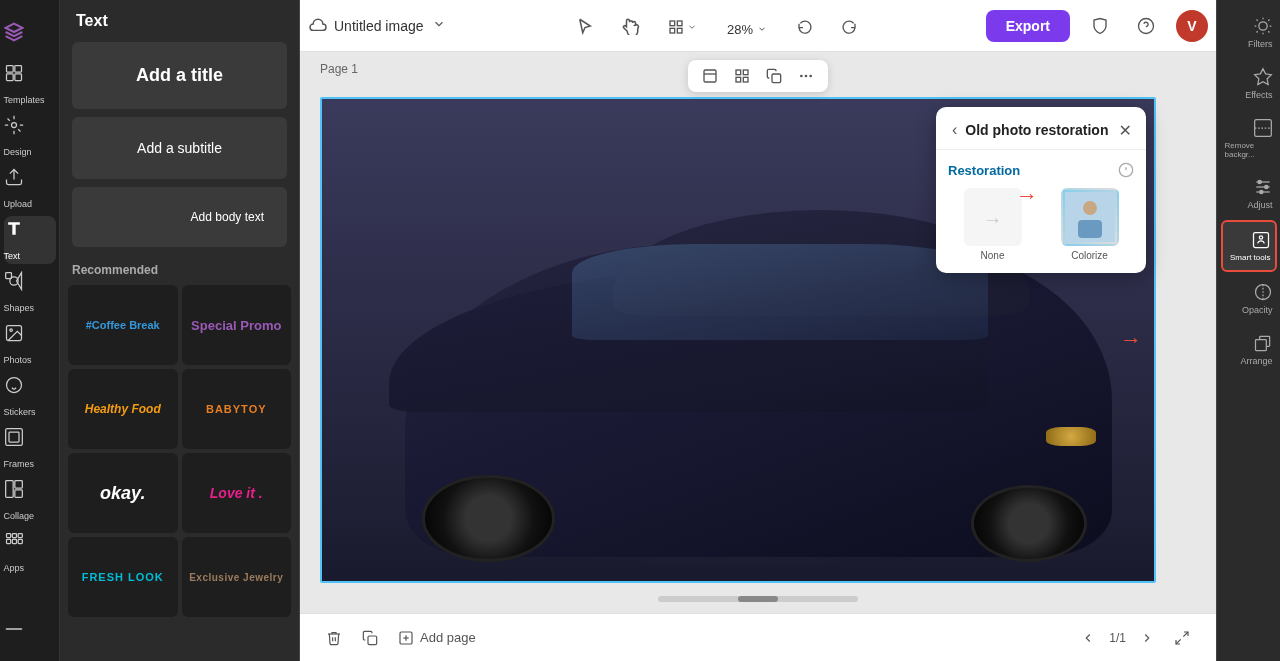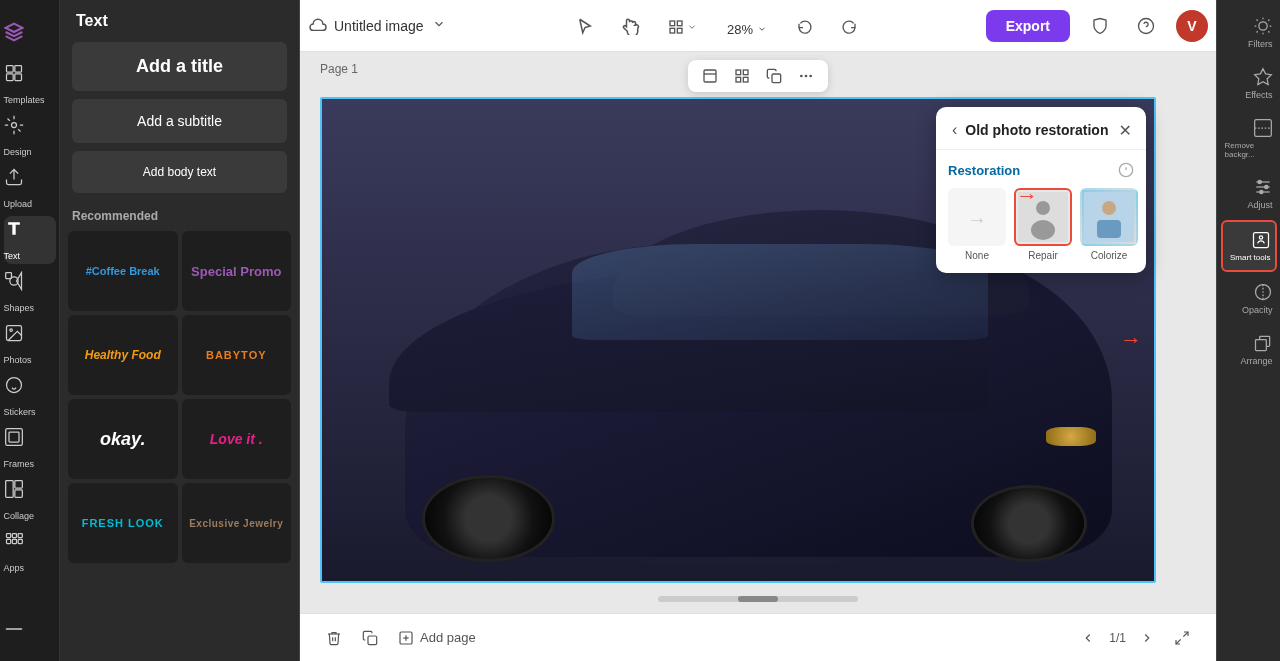--- a/index.html
+++ b/index.html
@@ -43,21 +43,21 @@
       overflow-y: auto;
     }
     .text-panel-header {
       padding: 12px 16px 8px;
       color: #fff;
       font-size: 16px;
       font-weight: 600;
     }
     .text-btn {
       margin: 4px 12px;
-      padding: 14px;
+      padding: 23px;
       background: #3a3a3a;
       border: none;
       border-radius: 6px;
       color: #fff;
       cursor: pointer;
       text-align: center;
     }
     .text-btn:first-of-type { font-size: 18px; font-weight: 700; }
     .text-btn:nth-of-type(2) { font-size: 14px; }
     .text-btn:nth-of-type(3) { font-size: 12px; }
@@ -615,21 +615,21 @@
     <svg viewBox="0 0 24 24" fill="currentColor">
       <rect x="2" y="11" width="20" height="2" rx="1"></rect>
     </svg>
   </div>
 </div>
 
 <div class="text-panel">
   <div class="text-panel-header">Text</div>
   <button class="text-btn" style="font-size:18px;font-weight:700;">Add a title</button>
   <button class="text-btn" style="font-size:14px;">Add a subtitle</button>
-  <button class="text-btn" style="font-size:12px;">Add body text</button>
+  <button class="text-btn" style="font-size:12px;text-align:right;">Add body text</button>
   <div class="recommended-label">Recommended</div>
   <div class="text-templates-grid">
     <div class="text-template-card">
       <span class="tpl-coffee">#Coffee Break</span>
     </div>
     <div class="text-template-card">
       <span class="tpl-special-promo">Special Promo</span>
     </div>
     <div class="text-template-card">
       <span class="tpl-healthy">Healthy Food</span>
@@ -796,30 +796,20 @@
         </div>
         <div class="restoration-options">
 
           <div class="restoration-option">
             <div class="restoration-thumb none-thumb">
               <span class="none-arrow">→</span>
             </div>
             <span class="restoration-option-label">None</span>
           </div>
 
-          <div class="restoration-option">
-            <div class="restoration-thumb repair-thumb selected">
-              <svg width="50" height="50" viewBox="0 0 50 50">
-                <rect width="50" height="50" fill="#ddd"></rect>
-                <circle cx="25" cy="16" r="7" fill="#999"></circle>
-                <ellipse cx="25" cy="38" rx="12" ry="10" fill="#999"></ellipse>
-              </svg>
-            </div>
-            <span class="restoration-option-label">Repair</span>
-          </div>
 
           <div class="restoration-option">
             <div class="restoration-thumb colorize-thumb">
               <svg width="50" height="50" viewBox="0 0 50 50">
                 <rect width="50" height="50" fill="#b8d4e8"></rect>
                 <circle cx="25" cy="16" r="7" fill="#c8a882"></circle>
                 <rect x="13" y="28" width="24" height="18" rx="4" fill="#6a9abf"></rect>
               </svg>
             </div>
             <span class="restoration-option-label">Colorize</span>

